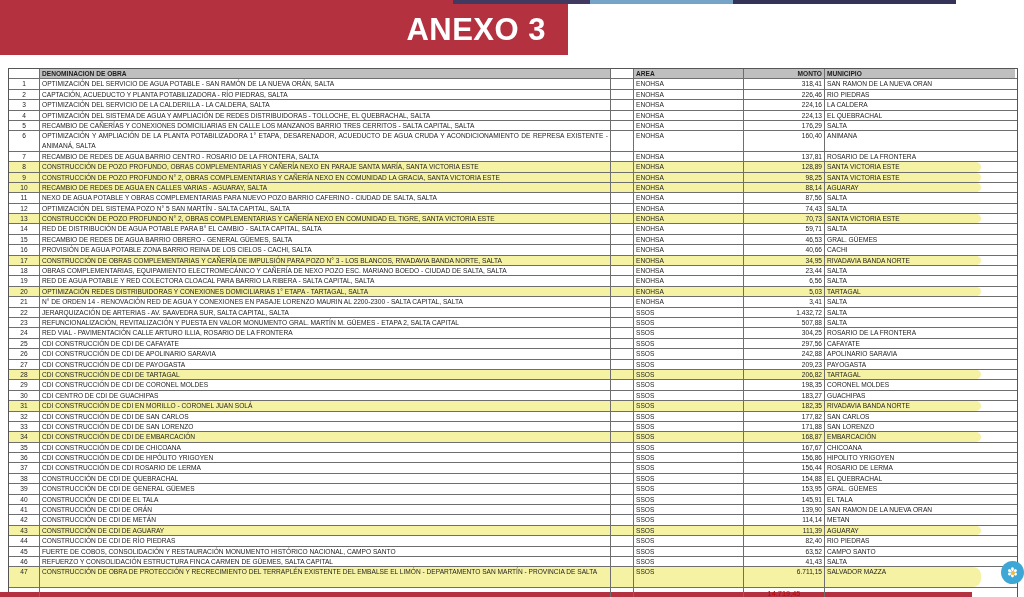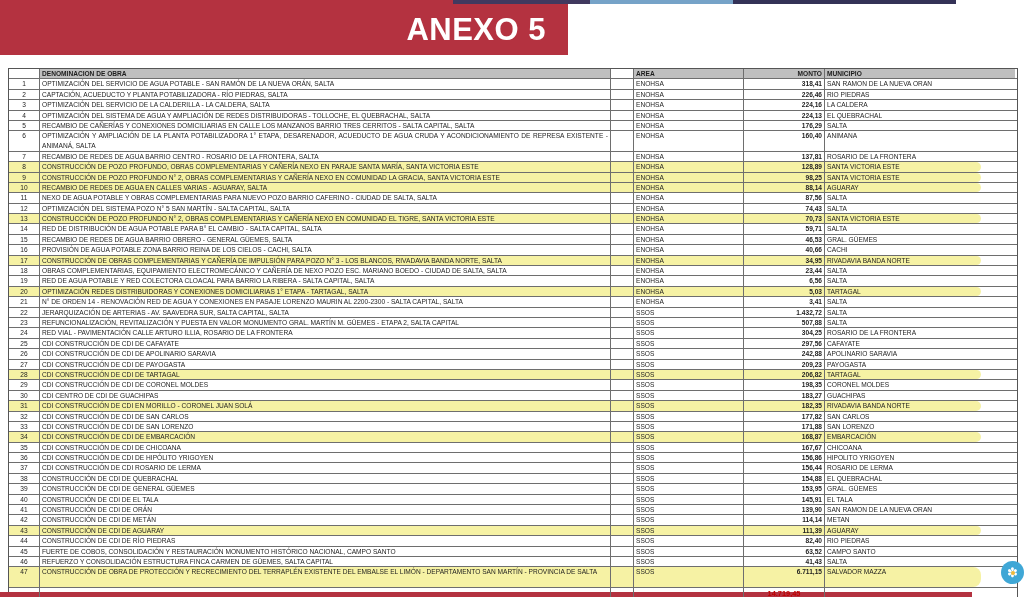--- a/index.html
+++ b/index.html
@@ -22,21 +22,21 @@
   .row{position:relative;border-bottom:1px solid #6e6e6e;background:#fff;}
   .row.hl::before{content:"";position:absolute;left:0;top:0;bottom:0;width:972px;
                   background:#f6f2a4;border-radius:0 8px 8px 0;z-index:0;}
   .cell{position:relative;z-index:1;font-size:6.6px;line-height:9.4px;padding:0 2px;
         border-left:1px solid #6e6e6e;overflow:hidden;background:transparent;box-sizing:border-box;}
   .cell:first-child{border-left:none;}
   .row:not(.two-line) .cell{height:9.4px;white-space:nowrap;}
   .row.two-line .cell{min-height:19.4px;}
   .row.two-line .obra{text-align:justify;line-height:9.6px;}
   .num{text-align:center;}
-  .monto{text-align:right;font-weight:bold;}
+  .monto{text-align:right;}
   .hdr .cell{height:9.6px;line-height:9.6px;font-weight:bold;white-space:nowrap;}
   .hdr .obra,.hdr .area,.hdr .monto,.hdr .mun{background:#bfbfbf;}
   .total-row{height:12px;}
   .total-row .cell{height:12px;line-height:12px;}
   .total-row .monto{color:#c00000;font-size:7.4px;text-align:center;}
   
   .bottom-bar{position:absolute;left:0;top:592px;width:972px;height:5px;background:#b43240;}
   
   .badge{position:absolute;left:1001px;top:561px;width:23px;height:23px;border-radius:50%;
          background:#3fa7d6;z-index:6;display:flex;align-items:center;justify-content:center;}
@@ -45,21 +45,21 @@
 </style>
 </head>
 <body>
 
 <div class="strip s1"></div>
 <div class="strip s2"></div>
 <div class="strip s3"></div>
 <div class="strip s4"></div>
 
 <div class="banner">
-  <span class="title">ANEXO 5</span>
+  <span class="title">ANEXO 3</span>
 </div>
 
 <div class="tbl">
   <div class="row hdr grid">
     <div class="cell num"></div>
     <div class="cell obra">DENOMINACION DE OBRA</div>
     <div class="cell spc"></div>
     <div class="cell area">AREA</div>
     <div class="cell monto">MONTO</div>
     <div class="cell mun">MUNICIPIO</div>

